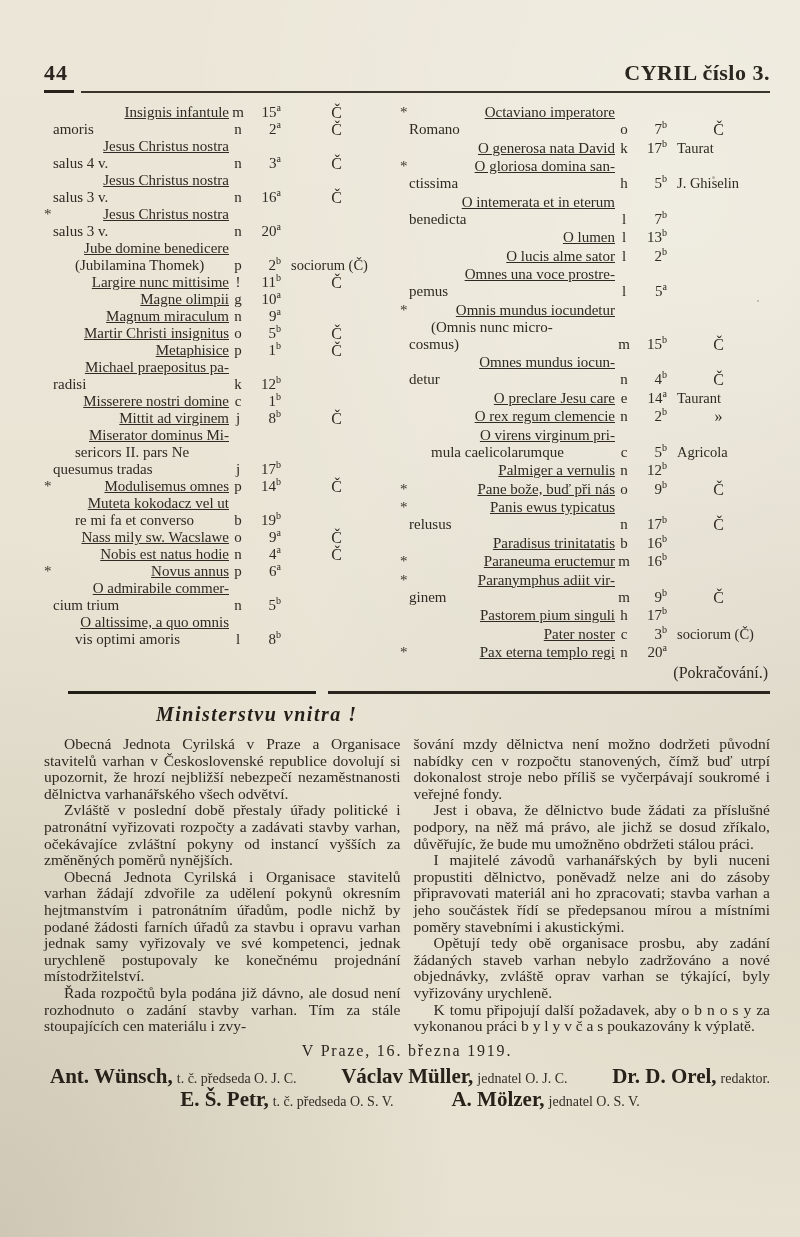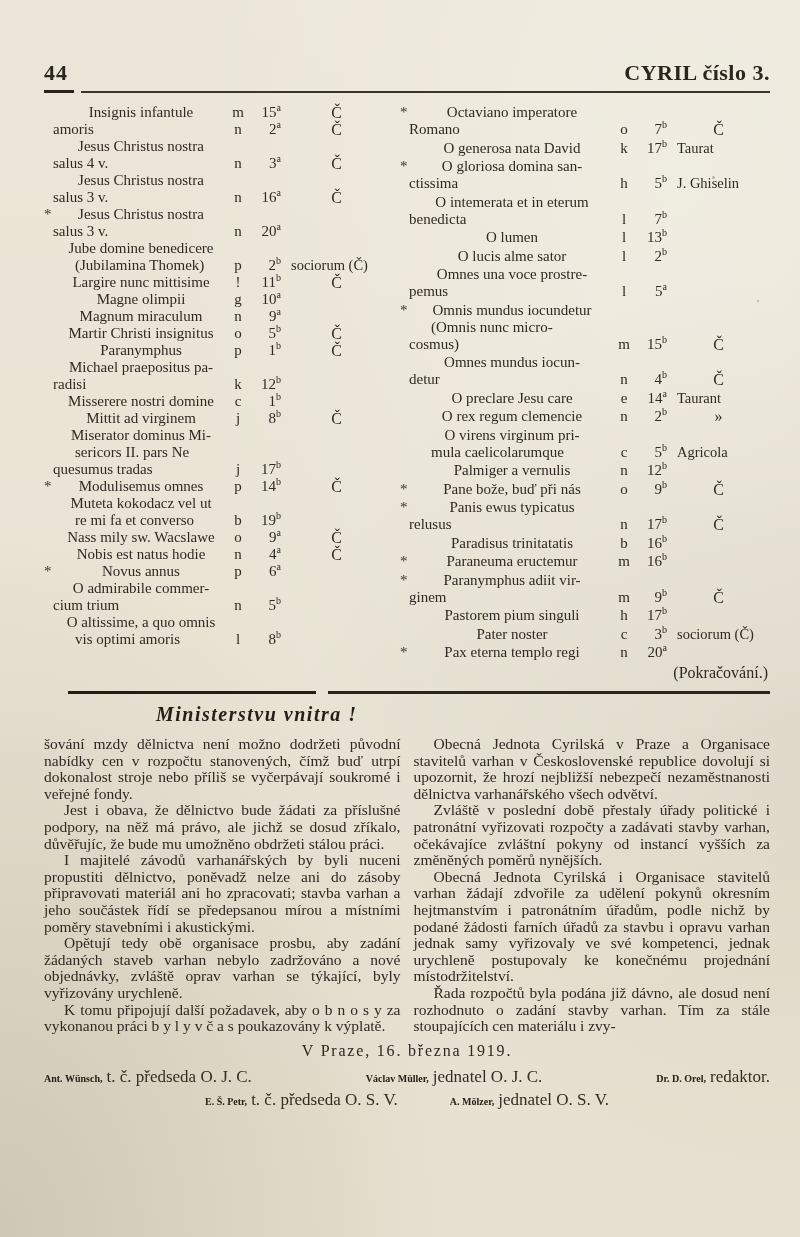--- a/index.html
+++ b/index.html
@@ -32,21 +32,21 @@
   .catalog { display:flex; gap:8px; margin-top:11px; }
   .cat-col { font-size:15px; line-height:17px; color:#2f2a23; }
   .col-left  { width:348px; }
   .col-right { flex:1; }
   .entry {}
   .col-right .entry { margin-bottom:1.5px; }
   .row { display:flex; white-space:nowrap; }
   .star { flex:0 0 9px; color:#3a342b; }
   .title { flex:0 0 176px; overflow:visible; }
   .col-right .title { flex-basis:206px; }
-  .a-l { text-align:center; }
+  .a-l { text-align:right;text-decoration:underline; }
   .a-r { text-align:left; }
   .a-i { text-align:left; padding-left:22px; box-sizing:border-box; }
   .code { flex:0 0 18px; text-align:center; }
   .num  { flex:0 0 34px; text-align:right; }
   .num sup { font-size:10px; line-height:0; vertical-align:super; }
   .note { flex:1; padding-left:10px; font-size:14.5px; overflow:visible; }
   .note.short { padding-left:0; text-align:center; font-size:16px; }
   .continuation { text-align:right; font-size:16px; margin-top:3px; padding-right:2px; }
 
   
@@ -63,22 +63,22 @@
   .body-col p { margin:0; text-indent:20px; }
   .body-col p.noindent { text-indent:0; }
 
   .dateline { text-align:center; font-size:16px; letter-spacing:1.8px;
               margin-top:7px; color:#2c2720; }
 
   .sigs { margin-top:6px; }
   .sig-row { display:flex; align-items:baseline; line-height:21px; }
   .sig-row.spread { justify-content:space-between; }
   .sig-row.centered { justify-content:center; gap:52px; }
-  .sig-name { font-weight:bold; font-size:10px; color:#262119; }
-  .sig-role { font-size:17px; }
+  .sig-name { font-weight:bold; font-size:21px; color:#262119;margin-left:6px; }
+  .sig-role { font-size:14px; }
 </style>
 </head>
 <body>
 
 <div class="page">
   <div class="speck" style="left:712px; top:176px; width:3px; height:3px;"></div>
   <div class="speck" style="left:757px; top:300px; width:2px; height:2px;"></div>
 
   <div class="header">
     <span class="pageno">44</span>
@@ -193,21 +193,21 @@
             <span class="star"></span>
             <span class="title a-l">Martir Christi insignitus</span>
             <span class="code">o</span>
             <span class="num">5<sup>b</sup></span>
             <span class="note short">Č</span>
           </div>
         </div>
         <div class="entry">
           <div class="row">
             <span class="star"></span>
-            <span class="title a-l">Paranymphus</span>
+            <span class="title a-l">Metaphisice</span>
             <span class="code">p</span>
             <span class="num">1<sup>b</sup></span>
             <span class="note short">Č</span>
           </div>
         </div>
         <div class="entry">
           <div class="row">
             <span class="star"></span>
             <span class="title a-l">Michael praepositus pa-</span>
           </div>
@@ -565,32 +565,32 @@
   </div>
 
   <div class="mid-rule">
     <div class="seg1"></div>
     <div class="seg2"></div>
   </div>
 
   <div class="article-title">Ministerstvu vnitra !</div>
 
   <div class="body-cols">
+    <div class="body-col" id="body-left">
+        <p>Obecná Jednota Cyrilská v Praze a Organisace stavitelů varhan v Československé republice dovolují si upozornit, že hrozí nejbližší nebezpečí nezaměstnanosti dělnictva varhanářského všech odvětví.</p>
+        <p>Zvláště v poslední době přestaly úřady politické i patronátní vyřizovati rozpočty a zadávati stavby varhan, očekávajíce zvláštní pokyny od instancí vyšších za změněných poměrů nynějších.</p>
+        <p>Obecná Jednota Cyrilská i Organisace stavitelů varhan žádají zdvořile za udělení pokynů okresním hejtmanstvím i patronátním úřadům, podle nichž by podané žádosti farních úřadů za stavbu i opravu varhan jednak samy vyřizovaly ve své kompetenci, jednak urychleně postupovaly ke konečnému projednání místodržitelství.</p>
+        <p>Řada rozpočtů byla podána již dávno, ale dosud není rozhodnuto o zadání stavby varhan. Tím za stále stoupajících cen materiálu i zvy-</p>
+      </div>
     <div class="body-col" id="body-right">
         <p class="noindent">šování mzdy dělnictva není možno dodržeti původní nabídky cen v rozpočtu stanovených, čímž buď utrpí dokonalost stroje nebo příliš se vyčerpávají soukromé i veřejné fondy.</p>
         <p>Jest i obava, že dělnictvo bude žádati za příslušné podpory, na něž má právo, ale jichž se dosud zříkalo, důvěřujíc, že bude mu umožněno obdržeti stálou práci.</p>
         <p>I majitelé závodů varhanářských by byli nuceni propustiti dělnictvo, poněvadž nelze ani do zásoby připravovati materiál ani ho zpracovati; stavba varhan a jeho součástek řídí se předepsanou mírou a místními poměry stavebními i akustickými.</p>
         <p>Opětují tedy obě organisace prosbu, aby zadání žádaných staveb varhan nebylo zadržováno a nové objednávky, zvláště oprav varhan se týkající, byly vyřizovány urychleně.</p>
         <p>K tomu připojují další požadavek, aby o b n o s y za vykonanou práci b y l y  v  č a s poukazovány k výplatě.</p>
-      </div>
-    <div class="body-col" id="body-left">
-        <p>Obecná Jednota Cyrilská v Praze a Organisace stavitelů varhan v Československé republice dovolují si upozornit, že hrozí nejbližší nebezpečí nezaměstnanosti dělnictva varhanářského všech odvětví.</p>
-        <p>Zvláště v poslední době přestaly úřady politické i patronátní vyřizovati rozpočty a zadávati stavby varhan, očekávajíce zvláštní pokyny od instancí vyšších za změněných poměrů nynějších.</p>
-        <p>Obecná Jednota Cyrilská i Organisace stavitelů varhan žádají zdvořile za udělení pokynů okresním hejtmanstvím i patronátním úřadům, podle nichž by podané žádosti farních úřadů za stavbu i opravu varhan jednak samy vyřizovaly ve své kompetenci, jednak urychleně postupovaly ke konečnému projednání místodržitelství.</p>
-        <p>Řada rozpočtů byla podána již dávno, ale dosud není rozhodnuto o zadání stavby varhan. Tím za stále stoupajících cen materiálu i zvy-</p>
       </div>
   </div>
 
   <div class="dateline">V Praze, 16. března 1919.</div>
 
   <div class="sigs" id="sigs">
       <div class="sig-row spread">
         <span class="sig"><b class="sig-name">Ant. Wünsch,</b> <span class="sig-role">t. č. předseda O. J. C.</span></span>
         <span class="sig"><b class="sig-name">Václav Müller,</b> <span class="sig-role">jednatel O. J. C.</span></span>
         <span class="sig"><b class="sig-name">Dr. D. Orel,</b> <span class="sig-role">redaktor.</span></span>

